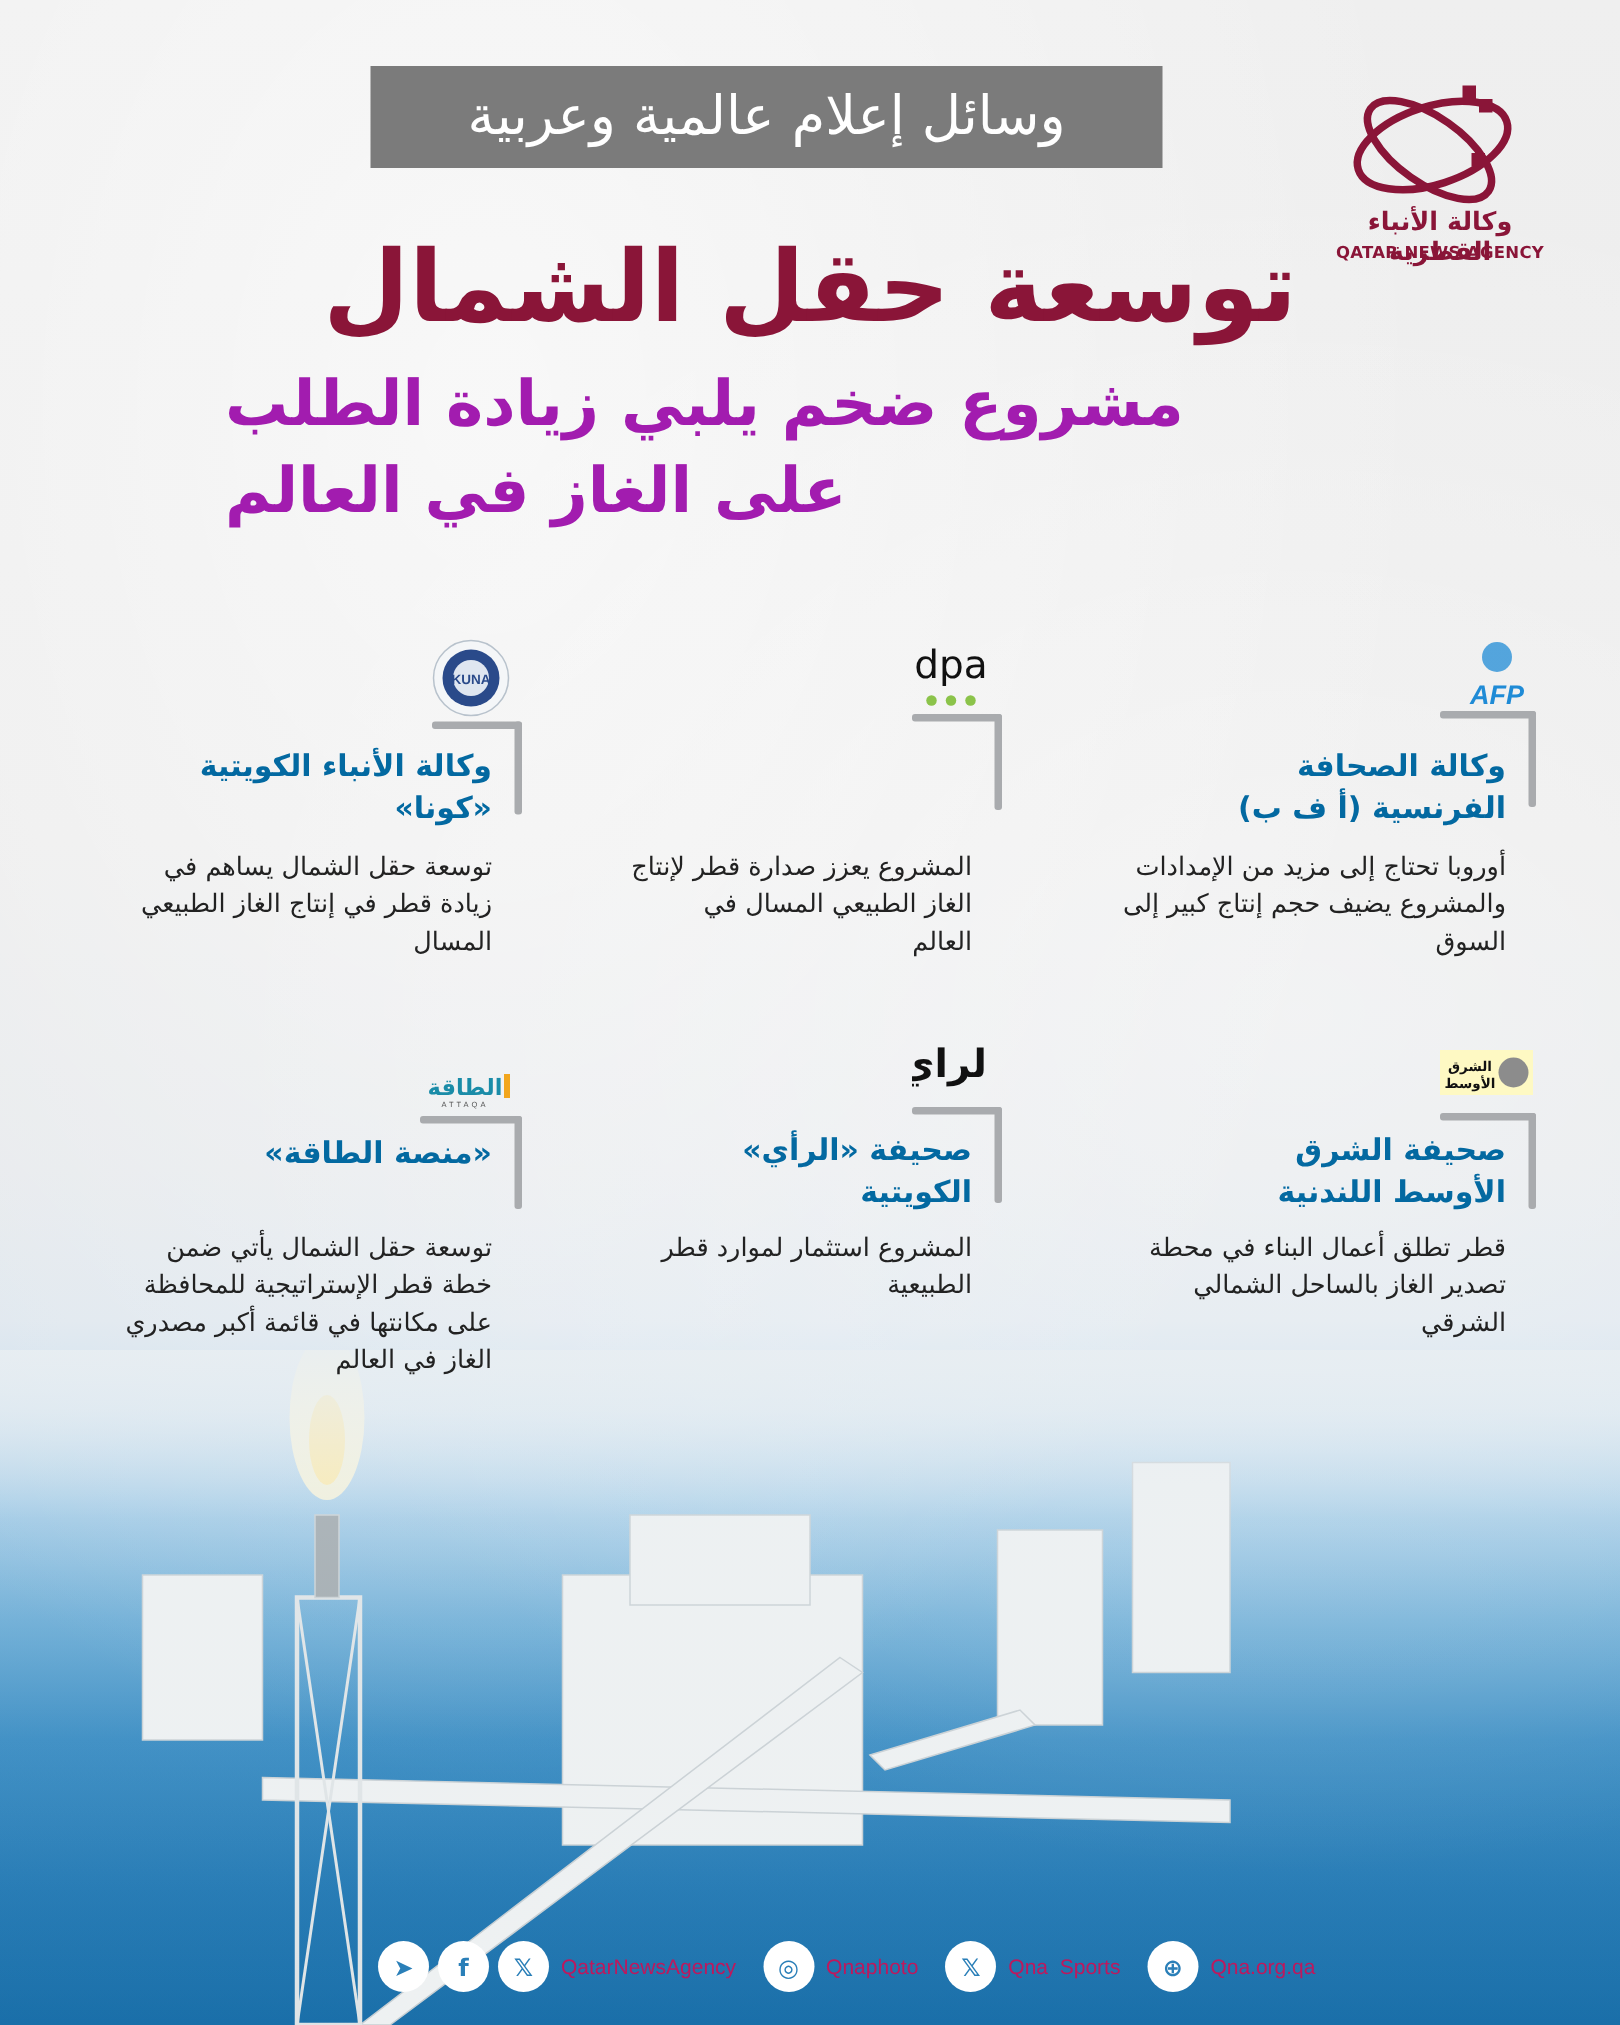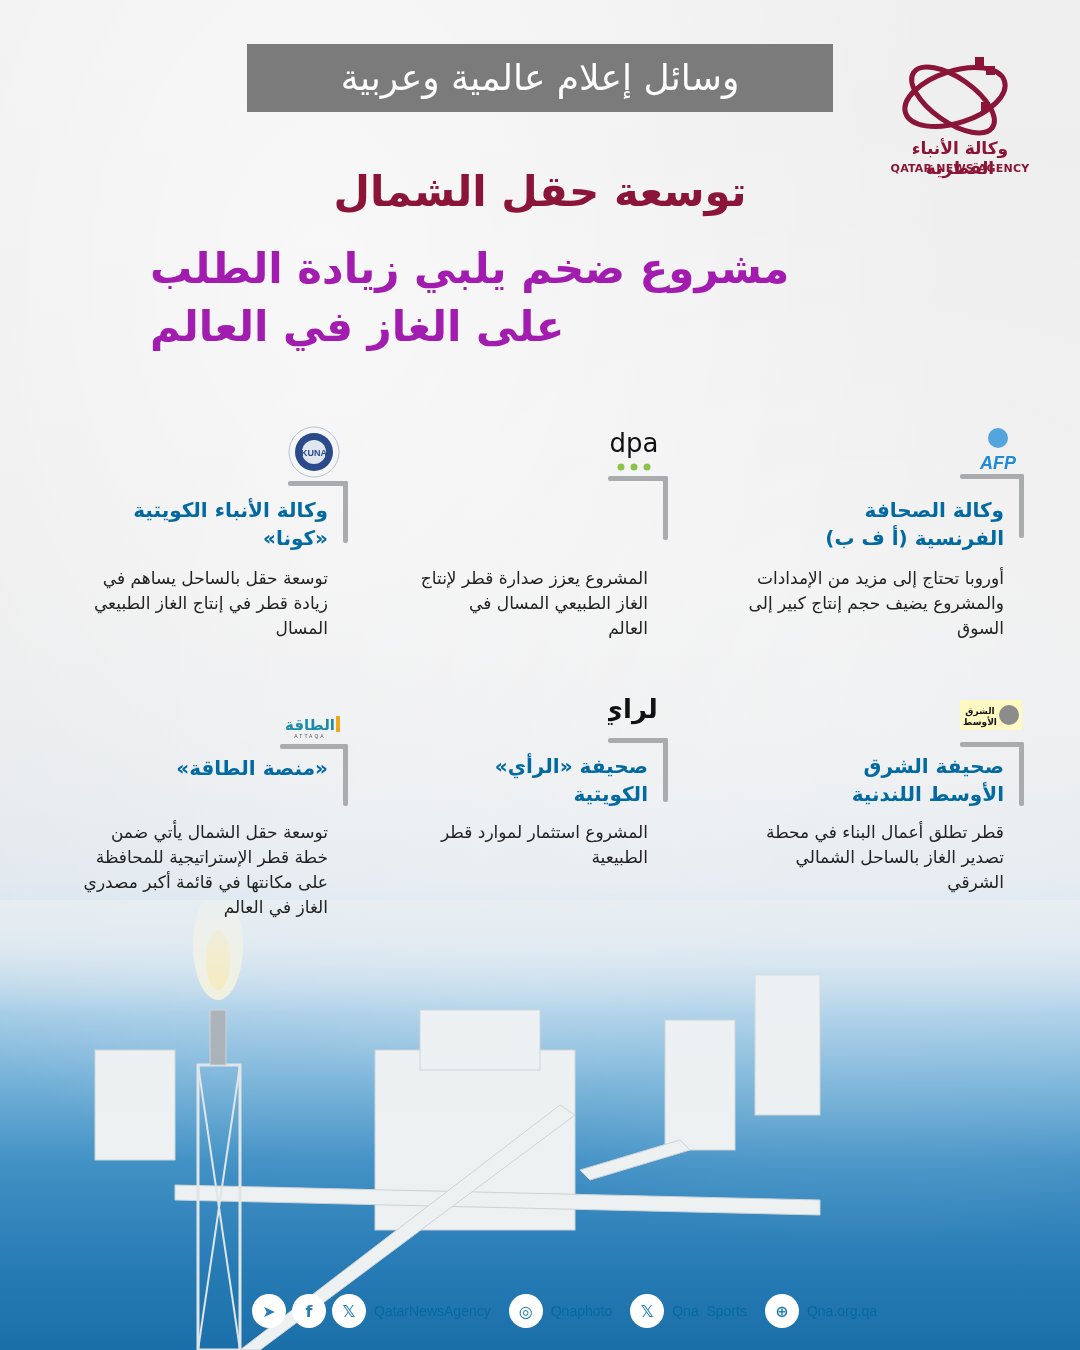--- a/index.html
+++ b/index.html
@@ -13,32 +13,32 @@
     position: absolute; inset: 0;
     background:
       radial-gradient(ellipse at 30% 20%, rgba(255,255,255,0.6), transparent 60%),
       radial-gradient(ellipse at 80% 50%, rgba(255,255,255,0.4), transparent 60%),
       linear-gradient(to bottom, #efefef 0px, #ececec 560px, #e6e9ec 780px, #dfe7ee 880px, #cde0ee 940px, #9ec9e6 1000px, #5fa6d3 1080px, #2e86c0 1160px, #1e76b2 1260px, #1a6fa9 1350px);
   }
   
   .platform { position: absolute; left: 0; top: 900px; width: 1080px; height: 450px; }
 
   .banner {
-    position: absolute; left: 247px; top: 44px; width: 586px; height: 68px;
+    position: absolute; left: 247px; top: 44px; width: 528px; height: 68px;
     background: #7b7b7b;
     color: #ffffff; font-size: 36px; text-align: center; line-height: 68px;
     direction: rtl;
   }
   .logo { position: absolute; left: 885px; top: 52px; width: 150px; height: 130px; }
   .logo-ar { position: absolute; left: 880px; top: 138px; width: 160px; text-align: center; color: #8a1538; font-size: 17px; font-weight: bold; direction: rtl; }
   .logo-en { position: absolute; left: 880px; top: 162px; width: 160px; text-align: center; color: #8a1538; font-size: 11px; font-weight: bold; letter-spacing: 0.2px; }
 
   .title {
     position: absolute; left: 150px; top: 152px; width: 780px; text-align: center;
-    color: #8a1538; font-size: 42px; font-weight: bold; direction: rtl; line-height: 80px;
+    color: #8a1538; font-size: 66px; font-weight: bold; direction: rtl; line-height: 80px;
   }
   .subtitle {
     position: absolute; left: 150px; top: 240px; width: 780px; text-align: left;
     color: #a21caf; font-size: 42px; direction: rtl; line-height: 58px; font-weight: bold;
   }
 
   .card { position: absolute; width: 300px; direction: rtl; margin-top: 24px; }
   .card .bracket-h { position: absolute; height: 5px; background: #a9abae; border-radius: 2px; }
   .card .bracket-v { position: absolute; width: 5px; background: #a9abae; border-radius: 2px; }
   .card .name {
@@ -50,21 +50,21 @@
   }
   .media-logo { position: absolute; }
 
   .footer {
     position: absolute; left: 252px; top: 1290px; height: 42px; display: flex; align-items: center; gap: 6px;
   }
   .soc {
     width: 34px; height: 34px; border-radius: 50%; background: #ffffff; color: #2a7fb8;
     display: flex; align-items: center; justify-content: center; font-size: 16px; font-weight: bold;
   }
-  .soc-label { color: #0369a1; font-size: 14px; margin-right: 12px; margin-left: 2px; font-family: "Liberation Sans", sans-serif; }
+  .soc-label { color: #be185d; font-size: 14px; margin-right: 12px; margin-left: 2px; font-family: "Liberation Sans", sans-serif; }
 </style>
 </head>
 <body>
 
 <div class="bg"></div>
 
 <svg class="platform" viewBox="0 0 1080 450">
   <defs>
     <linearGradient id="fog" x1="0" y1="0" x2="0" y2="1">
       <stop offset="0" stop-color="#e8eef2" stop-opacity="0.9"></stop>
@@ -161,21 +161,21 @@
       <text x="26" y="30" text-anchor="middle" font-size="9" font-weight="bold" fill="#2a4a8a" font-family="Liberation Sans, sans-serif">KUNA</text>
     </svg>
   </div>
   <div class="bracket-h" style="left:240px; top:57px; width:60px;"></div>
   <div class="bracket-v" style="left:295px; top:57px; height:62px;"></div>
   <div class="name" style="top:72px; right:20px;">
     <div>وكالة الأنباء الكويتية</div>
     <div>«كونا»</div>
   </div>
   <div class="desc" style="top:142px; right:20px; width:290px;">
-    <div>توسعة حقل بالساحل يساهم في</div>
+    <div>توسعة حقل الشمال يساهم في</div>
     <div>زيادة قطر في إنتاج الغاز الطبيعي</div>
     <div>المسال</div>
   </div>
 </div>
 
 <div class="card" style="left:724px; top:672px; height:210px;">
   <div class="media-logo" style="left:236px; top:4px; width:62px; height:30px; background:#fef9c3;">
     <svg width="62" height="30" viewBox="0 0 62 30">
       <circle cx="49" cy="15" r="10" fill="#8c8c8c"></circle>
       <text x="20" y="14" text-anchor="middle" font-size="9" font-weight="bold" fill="#111" font-family="DejaVu Sans, sans-serif">الشرق</text>

